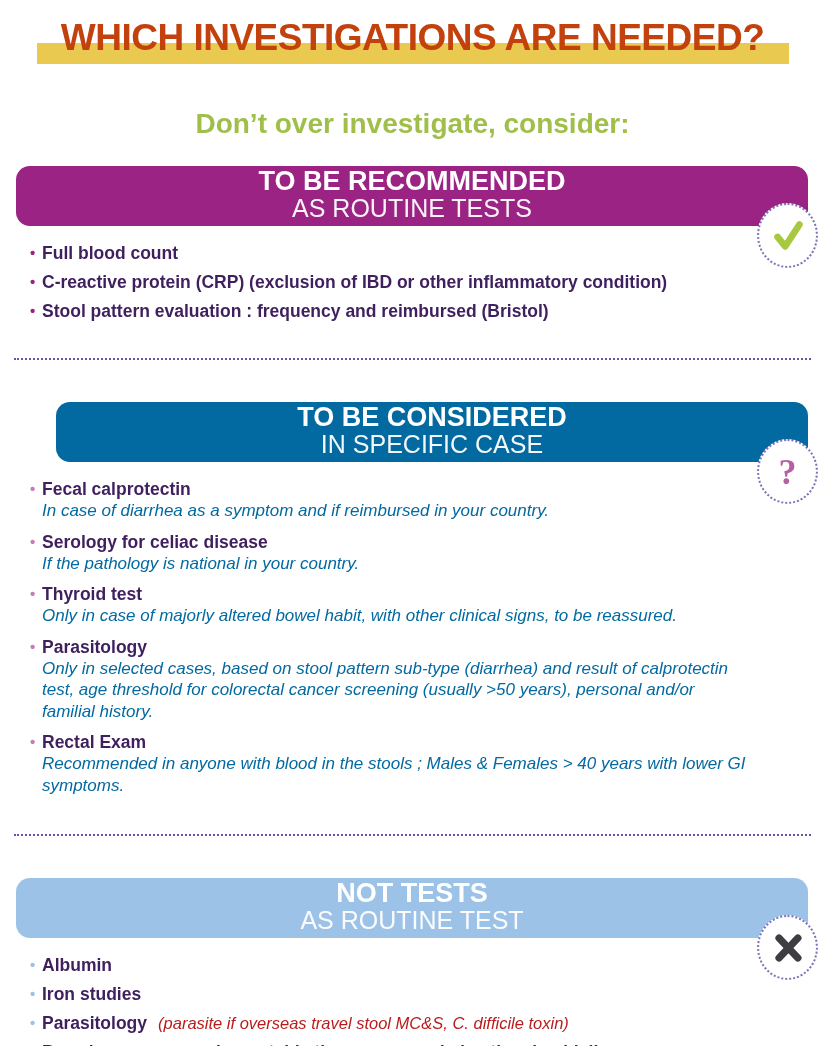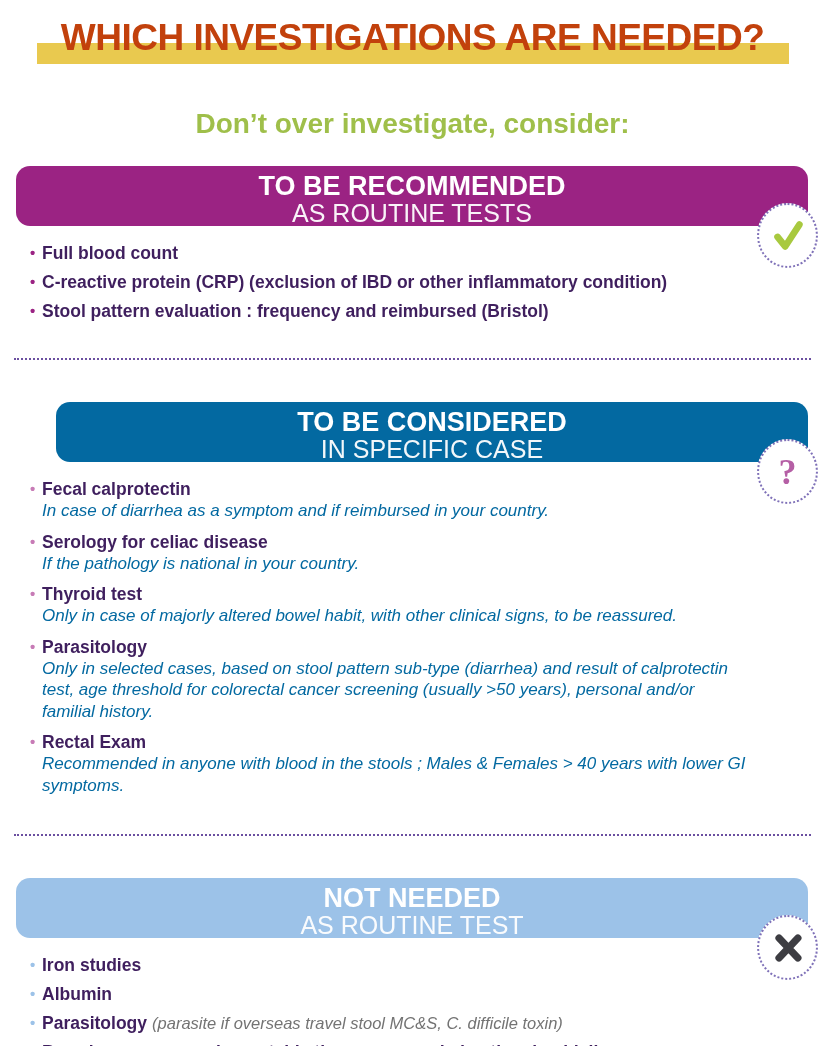--- a/index.html
+++ b/index.html
@@ -17,21 +17,21 @@
     position: relative; margin: 0; text-align: center;
     font-size: 37px; font-weight: 800; line-height: 44px;
     color: #c2410c; letter-spacing: -0.5px;
   }
   .subtitle { margin-top: 42px; text-align: center; font-size: 28px; font-weight: 700; color: #9fbf4a; }
 
   
   .section { position: relative; margin-left: 16px; margin-right: 17px; }
   .sec-header {
     height: 60px; border-radius: 14px; text-align: center; color: #fff;
-    padding-top: 5px; box-sizing: border-box;
+    box-sizing: border-box;
   }
   .sec-header.recommended { background: #9b2383; }
   .sec-header.considered  { background: #0369a1; margin-left: 40px; }
   .sec-header.notuseful   { background: #9cc2e8; }
   .sec-title { font-size: 27px; font-weight: 700; line-height: 31px; }
   .sec-sub   { font-size: 25px; font-weight: 400; line-height: 22px; opacity: 0.95; }
 
   .badge {
     position: absolute; right: -10px; top: 37px; width: 57px; height: 61px;
     background: #fff; border: 2px dotted #7f71b8; border-radius: 50%;
@@ -45,21 +45,21 @@
   ul.items li { margin-bottom: 7px; font-size: 17.5px; font-weight: 700; color: #3f1f5e; line-height: 21px; }
   ul.items.spaced li { margin-bottom: 9px; }
   .bullet { display: inline-block; width: 12px; font-size: 15px; vertical-align: 1px; }
   .b-rec { color: #9b2383; }
   .b-con { color: #c77bb6; }
   .b-not { color: #9cc2e8; }
   .item-note {
     display: block; margin-left: 12px; font-style: italic; font-weight: 400;
     font-size: 17px; line-height: 21.5px; color: #0369a1;
   }
-  .note-inline { font-style: italic; font-weight: 400; font-size: 16.5px; color: #737373; margin-left: 5px; }
+  .note-inline { font-style: italic; font-weight: 400; font-size: 16.5px; color: #b91c1c; margin-left: 11px; }
 
   .divider { border: 0; border-top: 2px dotted #6b4fa0; margin: 36px 14px 0 14px; }
   .divider.second { margin-top: 38px; }
   .mt1 { margin-top: 26px; }
   .mt2 { margin-top: 42px; }
 </style>
 </head>
 <body>
 
 <div class="page">
@@ -121,32 +121,32 @@
         <span class="bullet b-con">•</span><span>Rectal Exam</span>
         <span class="item-note">Recommended in anyone with blood in the stools ; Males &amp; Females &gt; 40 years with lower GI symptoms.</span>
       </li>
     </ul>
   </div>
 
   <hr class="divider second">
 
   <div class="section mt2">
     <div class="sec-header notuseful">
-      <div class="sec-title">NOT NEEDED</div>
+      <div class="sec-title">NOT TESTS</div>
       <div class="sec-sub">AS ROUTINE TEST</div>
     </div>
     <div class="badge">
       <span>
         <svg width="36" height="36" viewBox="0 0 40 40">
           <path d="M10 9 L31 31 M31 9 L10 31" fill="none" stroke="#3d3d42" stroke-width="8" stroke-linecap="round"></path>
         </svg>
       </span>
     </div>
     <ul class="items">
+      <li><span class="bullet b-not">•</span><span>Albumin</span></li>
       <li><span class="bullet b-not">•</span><span>Iron studies</span></li>
-      <li><span class="bullet b-not">•</span><span>Albumin</span></li>
       <li><span class="bullet b-not">•</span><span>Parasitology</span><span class="note-inline">(parasite if overseas travel stool MC&amp;S, C. difficile toxin)</span></li>
       <li><span class="bullet b-not">•</span><span>Bowel cancer screening outside the recommended national guidelines</span></li>
 
     </ul>
   </div>
 
 </div>
 
 </body></html>

